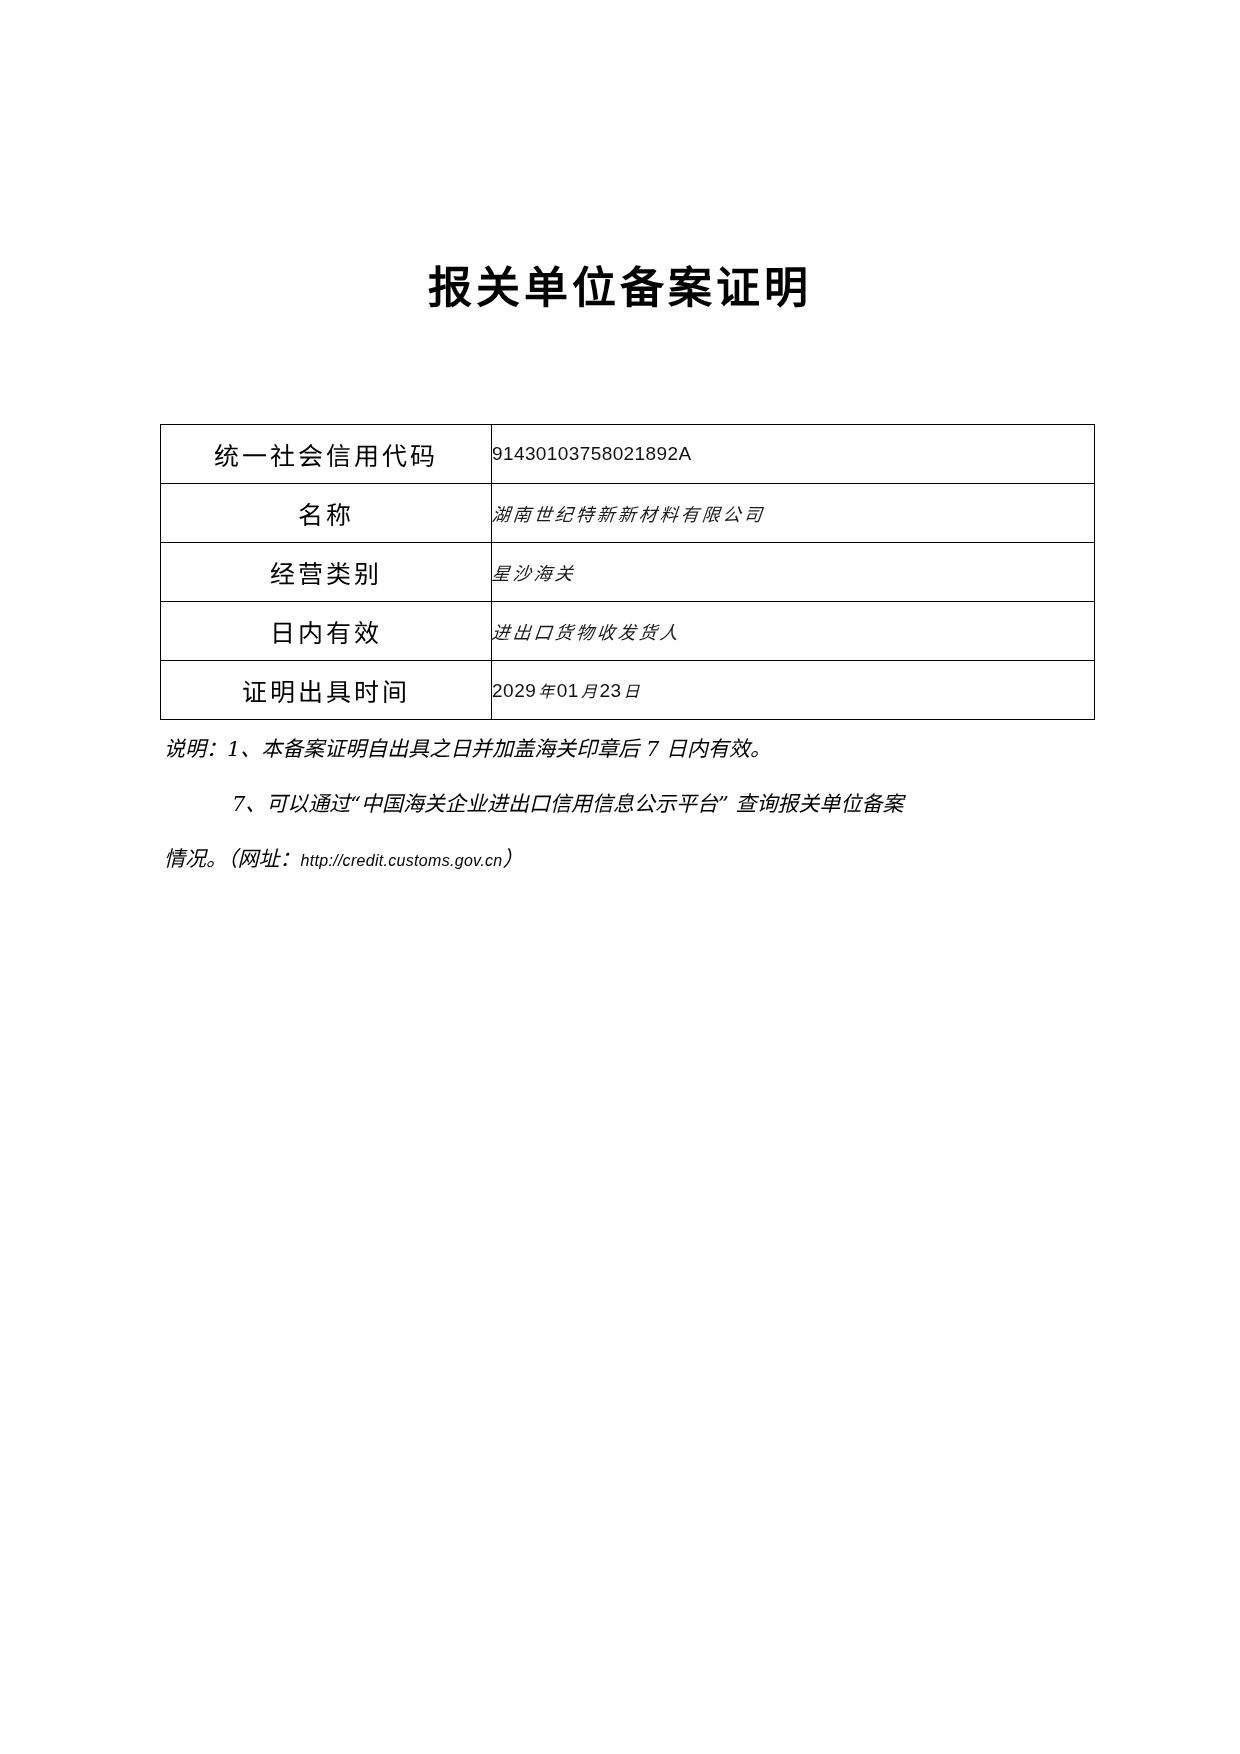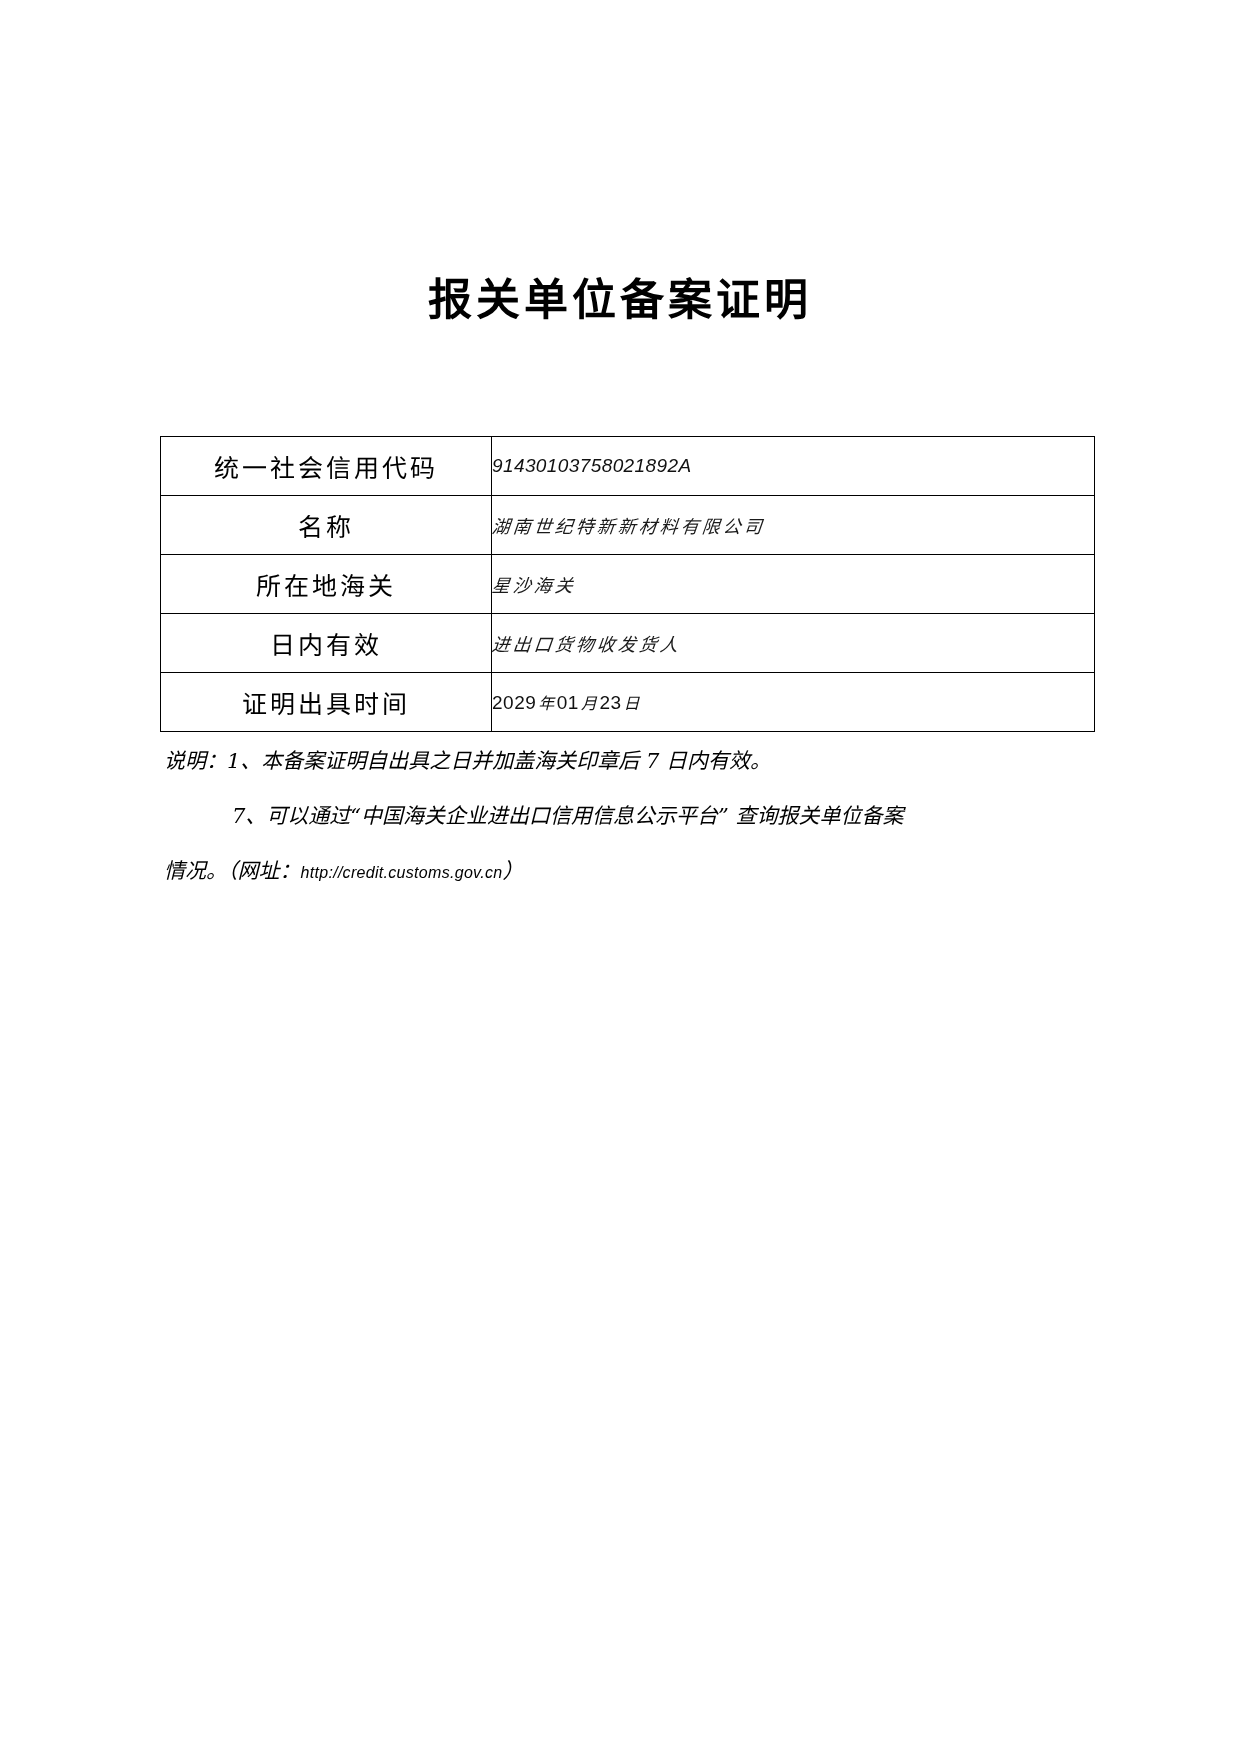--- a/index.html
+++ b/index.html
@@ -21,21 +21,21 @@
     width: 1240px;
     height: 1754px;
     box-sizing: border-box;
   }
   .doc-title {
     text-align: center;
     font-family: "DejaVu Sans", "Liberation Sans", sans-serif;
     font-size: 44px;
     font-weight: 700;
     letter-spacing: 4px;
-    margin: 16px;
+    margin: 4px;
     padding-top: 248px;
     color: #000;
   }
   .table-wrap {
     position: absolute;
     left: 160px;
     top: 420px;
     width: 932px;
   }
   table.info-table {
@@ -71,21 +71,20 @@
     font-size: 18px;
     letter-spacing: 3px;
     color: #1a1a1a;
     transform: skewX(-6deg);
     display: inline-block;
   }
   .code-val {
     font-family: "Liberation Sans", "DejaVu Sans", sans-serif;
     font-size: 19px;
     letter-spacing: 0.4px;
-    font-style: italic;
   }
   .date-val {
     font-family: "Liberation Sans", "DejaVu Sans", sans-serif;
     font-size: 19px;
     letter-spacing: 0.5px;
   }
   .date-val .cn {
     font-family: "DejaVu Serif", "Liberation Serif", serif;
     font-style: italic;
     font-size: 16px;
@@ -131,21 +130,21 @@
             <span class="code-val">91430103758021892A</span>
           </td>
         </tr>
         <tr>
           <td class="label-cell">名称</td>
           <td class="value-cell">
             <span class="hand">湖南世纪特新新材料有限公司</span>
           </td>
         </tr>
         <tr>
-          <td class="label-cell">所在地海关</td>
+          <td class="label-cell">经营类别</td>
           <td class="value-cell">
             <span class="hand">星沙海关</span>
           </td>
         </tr>
         <tr>
           <td class="label-cell">日内有效</td>
           <td class="value-cell">
             <span class="hand">进出口货物收发货人</span>
           </td>
         </tr>

